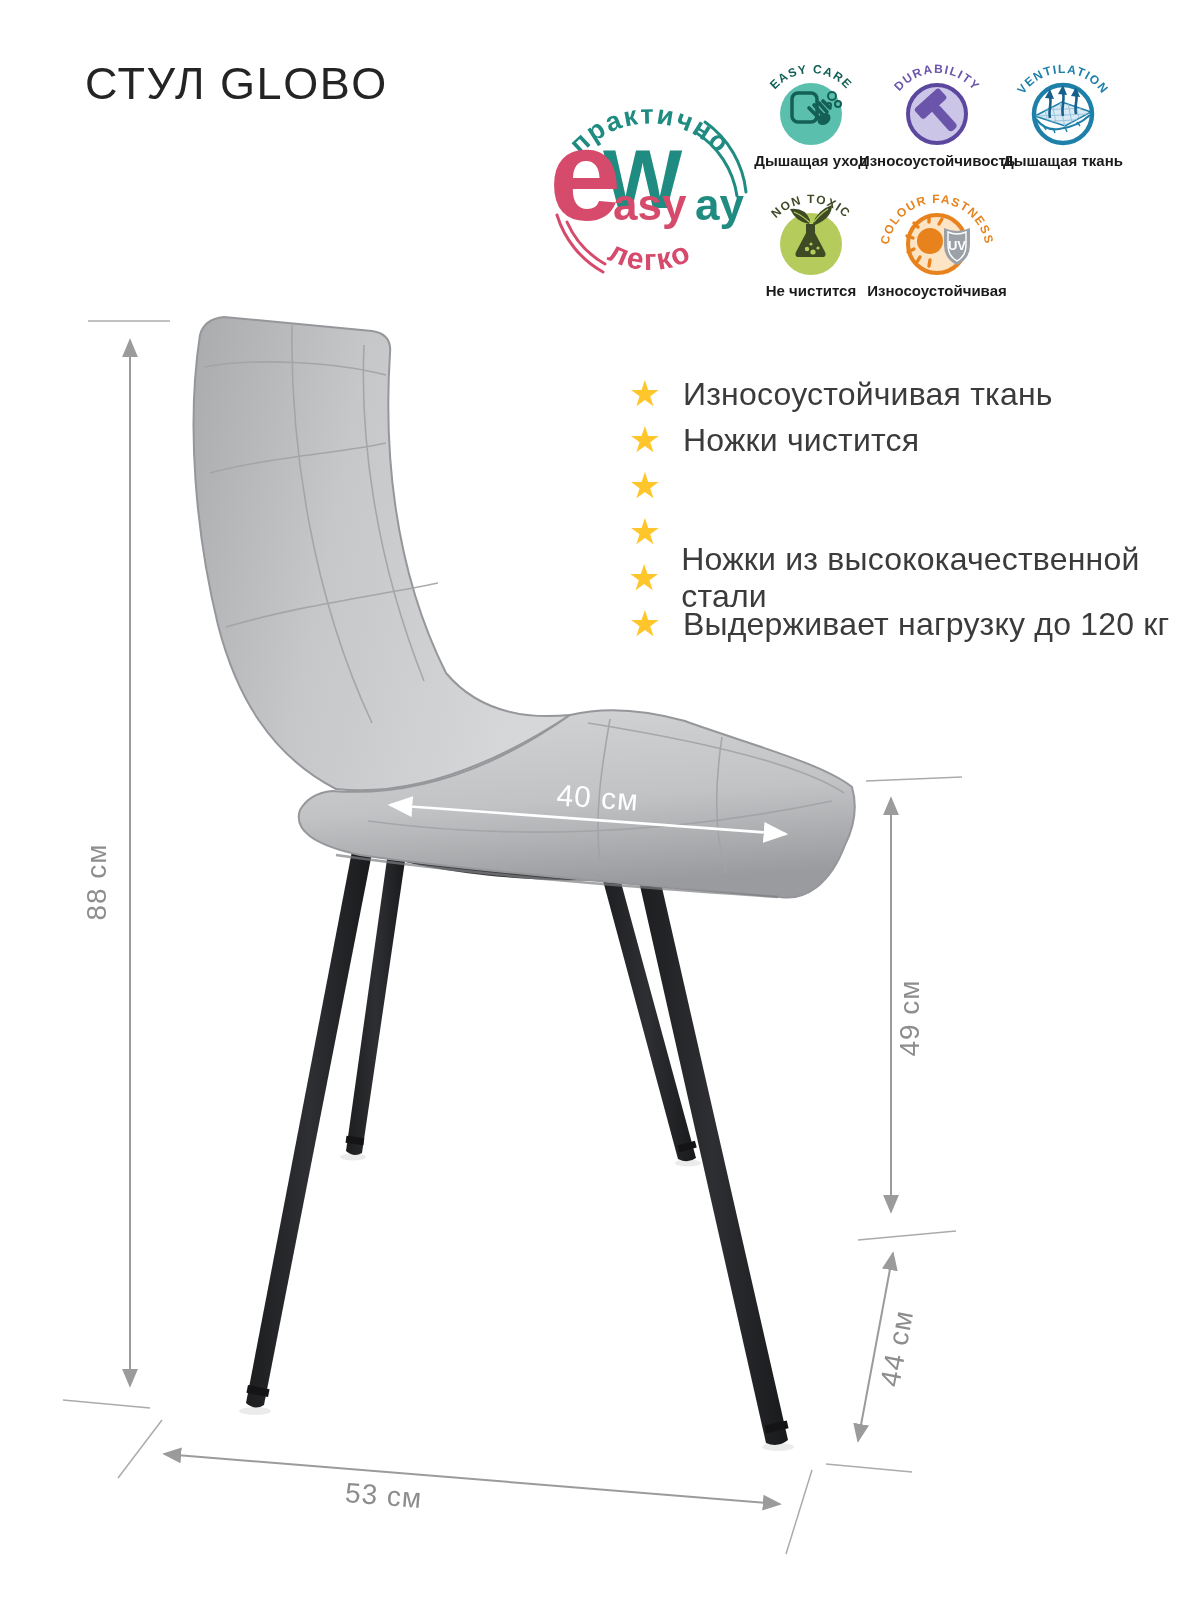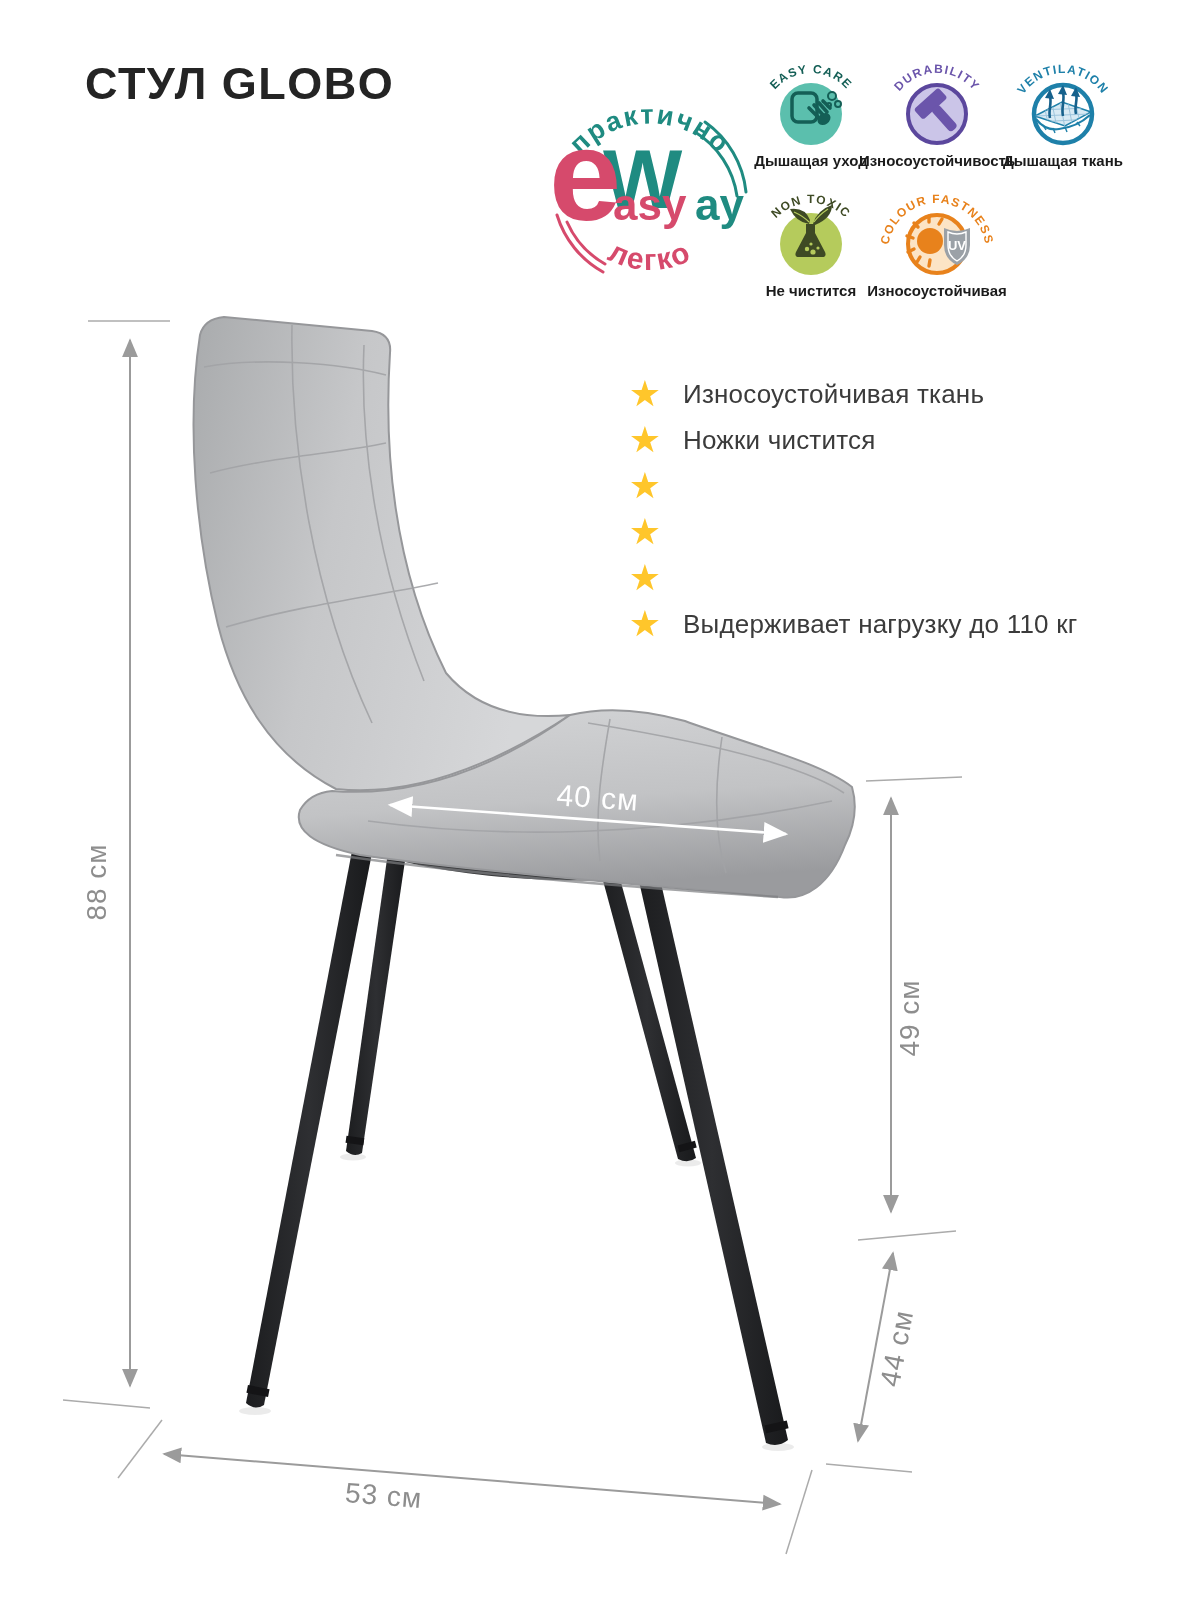--- a/index.html
+++ b/index.html
@@ -1,38 +1,38 @@
 <!DOCTYPE html>
 <html><head>
 <meta charset="utf-8">
 <style>
   html,body{margin:0;padding:0;background:#fff;}
   body{font-family:"Liberation Sans", sans-serif;}
   #canvas{position:relative;width:1200px;height:1600px;background:#fff;overflow:hidden;}
 
   
-  .page-title{position:absolute;left:85px;top:58px;margin:0;font-size:45px;font-weight:700;
+  .page-title{position:absolute;left:85px;top:58px;margin:0;font-size:45px;font-weight:400;
     letter-spacing:1.5px;color:#242424;}
 
   
   .logo{position:absolute;left:545px;top:70px;}
   .logo text{font-family:"Liberation Sans", sans-serif;}
 
   
   .badge{position:absolute;width:128px;}
   .badge .caption{width:176px;margin-left:-24px;text-align:center;font-size:15px;font-weight:700;
     color:#1b1b1b;line-height:17px;}
   .badge svg{display:block;}
   .arc-label{font-family:"Liberation Sans", sans-serif;font-size:12px;font-weight:700;letter-spacing:1.4px;}
 
   
   .features{position:absolute;left:628px;top:374px;list-style:none;margin:0;padding:0;}
   .features li{display:flex;align-items:center;height:40px;margin-bottom:6px;}
   .star{font-size:36px;line-height:40px;color:#FFC62B;width:34px;margin-right:21px;text-align:center;}
-  .feature-text{font-size:26px;color:#3b3b3b;letter-spacing:0.2px;}
+  .feature-text{font-size:32px;color:#3b3b3b;letter-spacing:0.2px;}
 
   
   .chair{position:absolute;left:140px;top:295px;}
   .dims{position:absolute;left:0;top:0;}
   .dims text{font-family:"Liberation Sans", sans-serif;font-size:28px;fill:#8d8d8d;letter-spacing:1px;}
   .dims text.white{fill:#ffffff;font-size:30px;}
 </style>
 </head>
 <body>
 
@@ -208,24 +208,25 @@
         <span class="feature-text">Ножки чистится</span>
       </li>
     <li>
         <span class="star">★</span>
       </li>
     <li>
         <span class="star">★</span>
       </li>
     <li>
         <span class="star">★</span>
-      </li>
-    <li>
-        <span class="star">★</span>
-        <span class="feature-text">Выдерживает нагрузку до 110 кг</span>
+        <span class="feature-text">Ножки из высококачественной стали</span>
+      </li>
+    <li>
+        <span class="star">★</span>
+        <span class="feature-text">Выдерживает нагрузку до 120 кг</span>
       </li>
   </ul>
 
   <svg class="chair" width="745" height="1180" viewBox="0 0 745 1180">
     <defs>
       <linearGradient id="gradBack" x1="0" y1="0" x2="1" y2="0.25">
         <stop offset="0" stop-color="#A9ABAD"></stop>
           <stop offset="0.45" stop-color="#C6C7C9"></stop>
           <stop offset="1" stop-color="#D6D7D9"></stop>
       </linearGradient>

